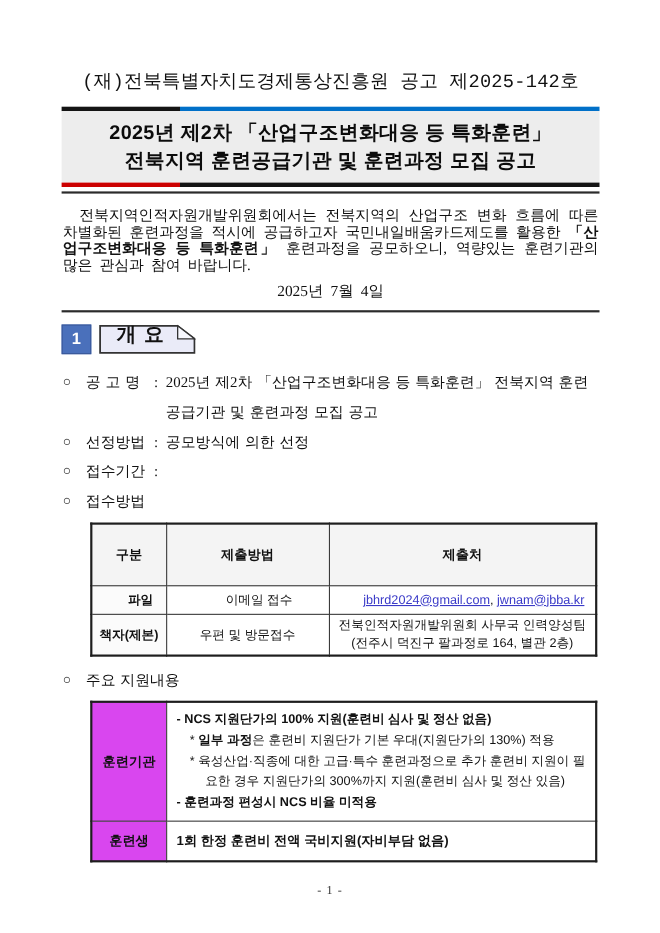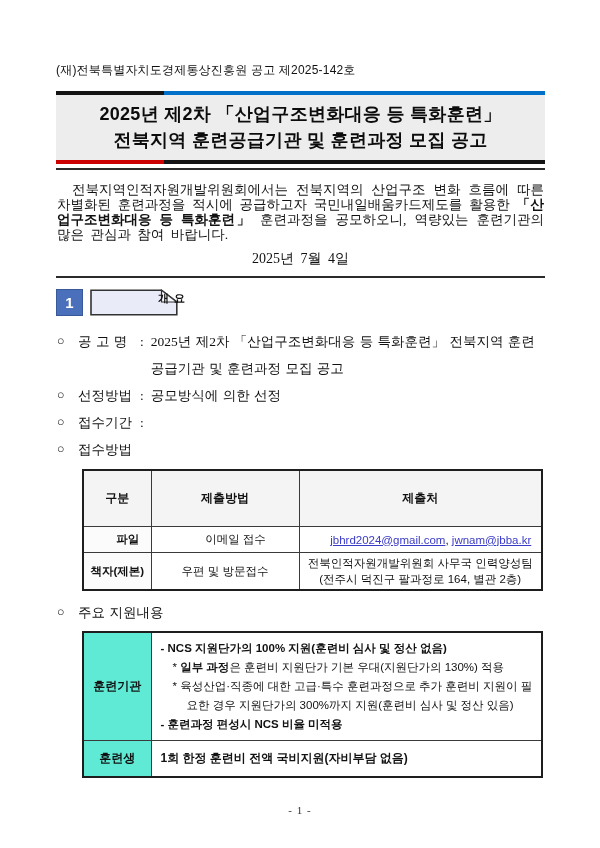--- a/index.html
+++ b/index.html
@@ -8,24 +8,25 @@
     width:600px;height:848px;
     background:#ffffff;
     box-sizing:border-box;
     padding:62px 55px 0 56px;
     font-family:"Liberation Serif", serif;
     color:#111;
     overflow:hidden;
   }
   
   .doc-number{
-    font-family:Liberation Sans, sans-serif;
-    font-size:12px;
+    font-family:Liberation Mono, monospace;
+    font-size:17px;
     letter-spacing:0.2px;
     color:#111;
+    text-align:center;
   }
   
   .title-box{margin-top:12px;}
   .bar-top{
     height:4px;
     background:linear-gradient(to right,#141414 0%,#141414 22%,#0070c8 22%,#0070c8 100%);
   }
   .bar-bottom{
     height:4px;
     background:linear-gradient(to right,#cc0000 0%,#cc0000 22%,#141414 22%,#141414 100%);
@@ -87,21 +88,21 @@
     font-family:"Liberation Sans", sans-serif;
     font-weight:bold;font-size:15px;
     display:flex;align-items:center;justify-content:center;
   }
   .tab-wrap{position:relative;width:88px;height:27px;}
   .tab-wrap svg{position:absolute;left:0;top:0;}
   .tab-label{
     position:absolute;left:0;top:0;width:76px;height:18px;
     display:flex;align-items:center;justify-content:center;
     font-family:"Liberation Sans", sans-serif;
-    font-weight:bold;font-size:11px;letter-spacing:1px;color:#111;margin-left:44px;
+    font-weight:bold;font-size:18px;letter-spacing:1px;color:#111;
   }
   
   .bullets{margin-top:12px;font-size:13.5px;}
   .bullet-row{display:flex;line-height:27px;align-items:flex-start;word-spacing:1px;}
   .b-sym{width:21px;flex:0 0 21px;font-size:12.5px;font-weight:bold;padding-left:1px;}
   .b-label{white-space:pre;}
   .b-label-fixed{flex:0 0 58px;width:58px;white-space:pre;}
   .b-colon{margin:0 7px 0 4px;}
   .b-value{flex:1;}
   .b-value-period{font-weight:bold;text-decoration:underline;text-underline-offset:3px;}
@@ -132,21 +133,21 @@
     border-collapse:collapse;
     margin:5px 0 0 26px;
     width:461px;
     font-family:"Liberation Sans", sans-serif;
     table-layout:fixed;
   }
   .tbl2,.tbl2 td{border:1px solid #3a3a3a;}
   .tbl2{border:2px solid #1e1e1e;}
   .tbl2 .cat2{
     width:68px;text-align:center;font-weight:bold;font-size:12px;
-    background:#5eead4;
+    background:#d946ef;
   }
   .tbl2 .content2{padding:6px 8px 6px 9px;font-size:11.5px;line-height:19px;text-align:left;}
   .t2-line-dash{font-weight:bold;}
   .t2-line-star{padding-left:26px;text-indent:-14px;font-weight:normal;}
   .t2-bold{font-weight:bold;}
   .trainee-cell{font-weight:bold;font-size:12px;padding:9px 8px 9px 9px;text-align:left;}
   
   .page-num{
     position:absolute;left:0;right:0;bottom:32px;
     text-align:center;

